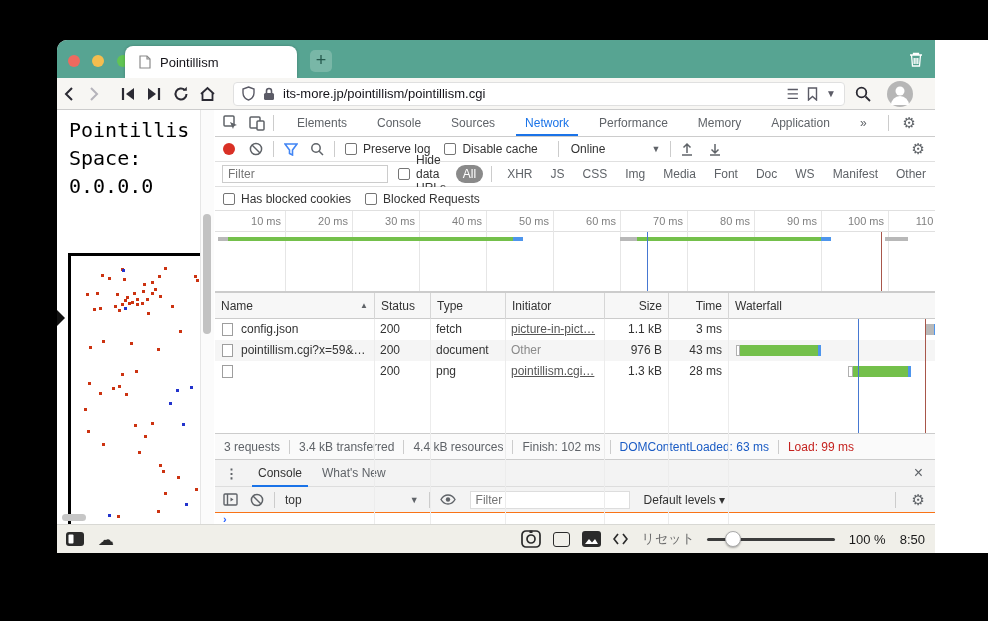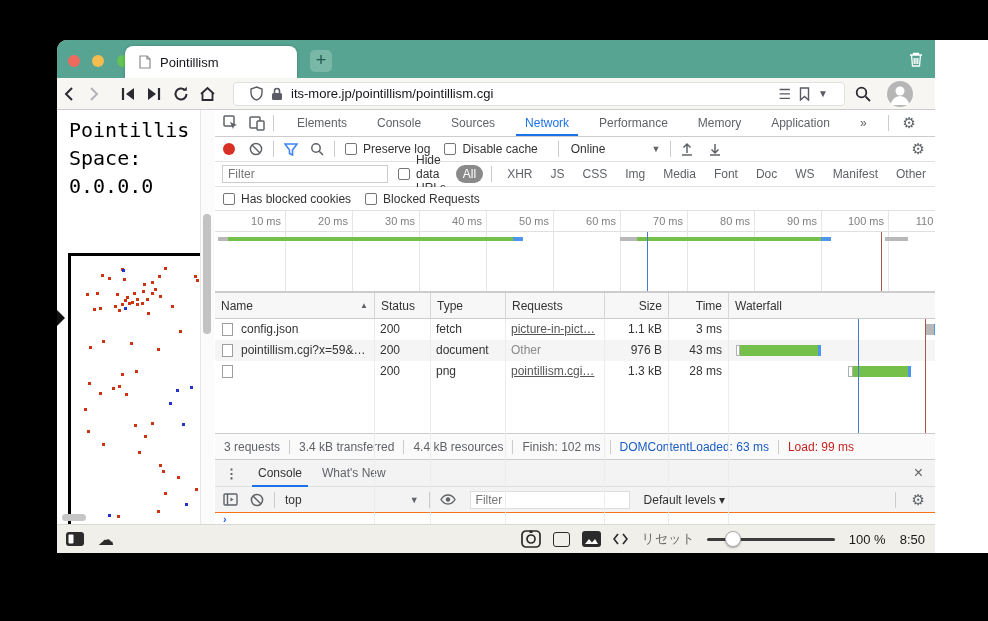--- a/index.html
+++ b/index.html
@@ -13,21 +13,21 @@
   .tl{width:12px;height:12px;border-radius:50%;display:inline-block;margin-right:8px;}
   #tab-active{left:68px;top:6px;width:172px;height:32px;background:#fff;border-radius:8px 8px 0 0;
     display:flex;align-items:center;padding-left:14px;gap:9px;box-shadow:0 0 3px rgba(0,0,0,.25);}
   #tab-active .title{font-size:13px;color:#15141a;}
   #newtab{left:253px;top:10px;width:22px;height:22px;background:#79b7a7;border-radius:5px;
     color:#24584c;font-size:18px;line-height:20px;text-align:center;}
   #navbar{left:0;top:38px;width:878px;height:32px;background:#f7f6f3;border-bottom:1px solid #ccc;
     display:flex;align-items:center;}
   .navic{width:26px;text-align:center;color:#2b2a33;flex:0 0 auto;}
   #urlbar{width:612px;height:24px;background:#fff;border-radius:4px;border:1px solid #e0e0e0;
-    display:flex;align-items:center;margin-left:8px;padding:0 16px;gap:8px;}
+    display:flex;align-items:center;margin-left:8px;padding:0 8px;gap:8px;}
   #urlbar .url{font-size:13px;color:#15141a;flex:1;}
   
   #page{left:0;top:70px;width:157px;height:414px;background:#fff;border-right:1px solid #b5b5b5;overflow:hidden;}
   #page .mono{font-family:"DejaVu Sans Mono",monospace;font-size:20px;color:#000;line-height:28px;
     white-space:pre;}
   #canvasbox{left:11px;top:143px;width:135px;height:275px;border-left:3px solid #000;border-top:3px solid #000;}
   .dot{position:absolute;width:3px;height:3px;}
   #pagevscroll{left:143px;top:70px;width:14px;height:414px;background:#fbfbfb;border-left:1px solid #e6e6e6;}
   #pagevthumb{left:146px;top:174px;width:8px;height:120px;background:#c2c2c2;border-radius:4px;}
   #pagehthumb{left:5px;top:474px;width:24px;height:7px;background:#c6c6c6;border-radius:4px;}
@@ -373,21 +373,21 @@
         <div class="ovseg" style="left: 606px; width: 10.05px; background: rgb(78, 149, 236);"></div>
         <div class="ovseg" style="left: 669.65px; width: 23.45px; background: rgb(184, 184, 184);"></div>
         <div class="vline" style="left: 431.8px; top: 21px; bottom: 0px; background: rgb(70, 120, 210);"></div>
         <div class="vline" style="left: 666.3px; top: 21px; bottom: 0px; background: rgb(168, 86, 74);"></div>
       </div>
 
     <div class="bar" id="grid-header">
         <div class="hcell" style="left: 0px; width: 159px; border-left: none;">Name<span style="float: right; font-size: 8px; color: rgb(95, 99, 104);"> ▲</span></div>
         <div class="hcell" style="left: 159px; width: 56px;">Status</div>
         <div class="hcell" style="left: 215px; width: 75px;">Type</div>
-        <div class="hcell" style="left: 290px; width: 99px;">Requests</div>
+        <div class="hcell" style="left: 290px; width: 99px;">Initiator</div>
         <div class="hcell" style="left: 389px; width: 64px; text-align: right;">Size</div>
         <div class="hcell" style="left: 453px; width: 60px; text-align: right;">Time</div>
         <div class="hcell" style="left: 513px; width: 207px;">Waterfall</div>
       </div>
     <div id="grid-body" style="position: absolute; left: 0px; top: 209px; width: 720px; height: 225px;">
         <div class="row" style="top: 0px;">
           <div class="ric"></div>
           <div class="cell" style="left: 20px; width: 139px;">config.json</div>
           <div class="cell" style="left: 159px; width: 56px;">200</div>
           <div class="cell" style="left: 215px; width: 75px;">fetch</div>

